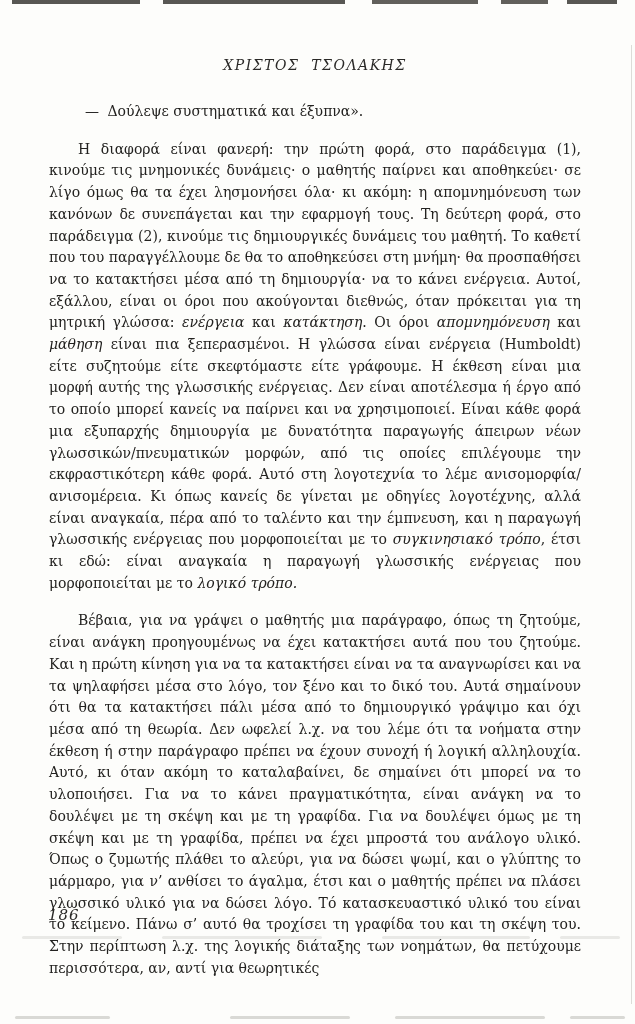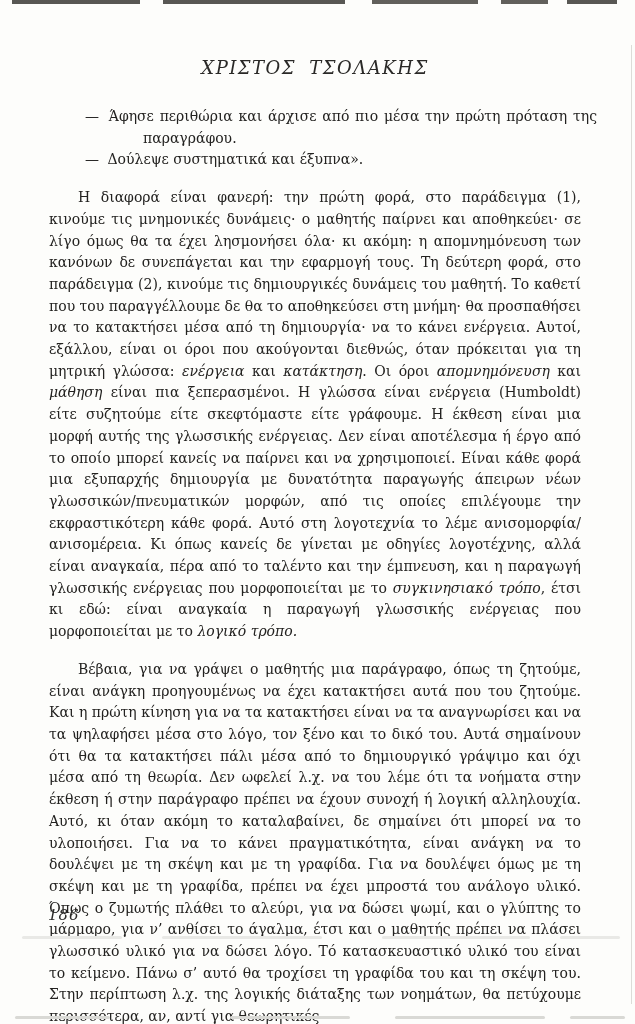--- a/index.html
+++ b/index.html
@@ -46,21 +46,21 @@
   .sm-b3 { top: 1016px; left: 395px; width: 150px; background: #d9d9d5; }
   .sm-b4 { top: 1016px; left: 570px; width: 55px;  background: #d9d9d5; }
 
   .content {
     position: absolute;
     left: 33px; top: 57px; width: 564px;
   }
   .running-header {
     text-align: center;
     font-style: italic;
-    font-size: 18px;
+    font-size: 14px;
     letter-spacing: 1.5px;
     word-spacing: 6px;
     color: #2a2927;
   }
   .dialogue {
     margin-top: 28px;
     font-size: 14px;
     line-height: 21.7px;
     text-align: justify;
   }
@@ -88,21 +88,20 @@
 </head>
 <body>
 
 <div class="page">
   <div class="scan-top"></div>
   <div class="scan-right"></div>
 
   <div class="content">
     <div class="running-header">ΧΡΙΣΤΟΣ ΤΣΟΛΑΚΗΣ</div>
     <div class="dialogue" id="dialogue">
-        <div class="dialogue-item"><span class="dash">— </span><span>Άφησε περιθώρια και άρχισε από πιο μέσα την πρώτη πρόταση της παραγράφου.</span></div>
         <div class="dialogue-item"><span class="dash">— </span><span>Δούλεψε συστηματικά και έξυπνα».</span></div>
       </div>
     <div class="paragraphs" id="paragraphs">
         <p><span>Η διαφορά είναι φανερή: την πρώτη φορά, στο παράδειγμα (1), κινούμε τις μνημονικές δυνάμεις· ο μαθητής παίρνει και αποθηκεύει· σε λίγο όμως θα τα έχει λησμονήσει όλα· κι ακόμη: η απομνημόνευση των κανόνων δε συνεπάγεται και την εφαρμογή τους. Τη δεύτερη φορά, στο παράδειγμα (2), κινούμε τις δημιουργικές δυνάμεις του μαθητή. Το καθετί που του παραγγέλλουμε δε θα το αποθηκεύσει στη μνήμη· θα προσπαθήσει να το κατακτήσει μέσα από τη δημιουργία· να το κάνει ενέργεια. Αυτοί, εξάλλου, είναι οι όροι που ακούγονται διεθνώς, όταν πρόκειται για τη μητρική γλώσσα: </span><i>ενέργεια</i><span> και </span><i>κατάκτηση</i><span>. Οι όροι </span><i>απομνημόνευση</i><span> και </span><i>μάθηση</i><span> είναι πια ξεπερασμένοι. Η γλώσσα είναι ενέργεια (Humboldt) είτε συζητούμε είτε σκεφτόμαστε είτε γράφουμε. Η έκθεση είναι μια μορφή αυτής της γλωσσικής ενέργειας. Δεν είναι αποτέλεσμα ή έργο από το οποίο μπορεί κανείς να παίρνει και να χρησιμοποιεί. Είναι κάθε φορά μια εξυπαρχής δημιουργία με δυνατότητα παραγωγής άπειρων νέων γλωσσικών/πνευματικών μορφών, από τις οποίες επιλέγουμε την εκφραστικότερη κάθε φορά. Αυτό στη λογοτεχνία το λέμε ανισομορφία/ανισομέρεια. Κι όπως κανείς δε γίνεται με οδηγίες λογοτέχνης, αλλά είναι αναγκαία, πέρα από το ταλέντο και την έμπνευση, και η παραγωγή γλωσσικής ενέργειας που μορφοποιείται με το </span><i>συγκινησιακό τρόπο</i><span>, έτσι κι εδώ: είναι αναγκαία η παραγωγή γλωσσικής ενέργειας που μορφοποιείται με το </span><i>λογικό τρόπο.</i></p>
         <p><span>Βέβαια, για να γράψει ο μαθητής μια παράγραφο, όπως τη ζητούμε, είναι ανάγκη προηγουμένως να έχει κατακτήσει αυτά που του ζητούμε. Και η πρώτη κίνηση για να τα κατακτήσει είναι να τα αναγνωρίσει και να τα ψηλαφήσει μέσα στο λόγο, τον ξένο και το δικό του. Αυτά σημαίνουν ότι θα τα κατακτήσει πάλι μέσα από το δημιουργικό γράψιμο και όχι μέσα από τη θεωρία. Δεν ωφελεί λ.χ. να του λέμε ότι τα νοήματα στην έκθεση ή στην παράγραφο πρέπει να έχουν συνοχή ή λογική αλληλουχία. Αυτό, κι όταν ακόμη το καταλαβαίνει, δε σημαίνει ότι μπορεί να το υλοποιήσει. Για να το κάνει πραγματικότητα, είναι ανάγκη να το δουλέψει με τη σκέψη και με τη γραφίδα. Για να δουλέψει όμως με τη σκέψη και με τη γραφίδα, πρέπει να έχει μπροστά του ανάλογο υλικό. Όπως ο ζυμωτής πλάθει το αλεύρι, για να δώσει ψωμί, και ο γλύπτης το μάρμαρο, για ν’ ανθίσει το άγαλμα, έτσι και ο μαθητής πρέπει να πλάσει γλωσσικό υλικό για να δώσει λόγο. Τό κατασκευαστικό υλικό του είναι το κείμενο. Πάνω σ’ αυτό θα τροχίσει τη γραφίδα του και τη σκέψη του. Στην περίπτωση λ.χ. της λογικής διάταξης των νοημάτων, θα πετύχουμε περισσότερα, αν, αντί για θεωρητικές</span></p>
       </div>
   </div>
 
   <div class="page-number">186</div>
 

